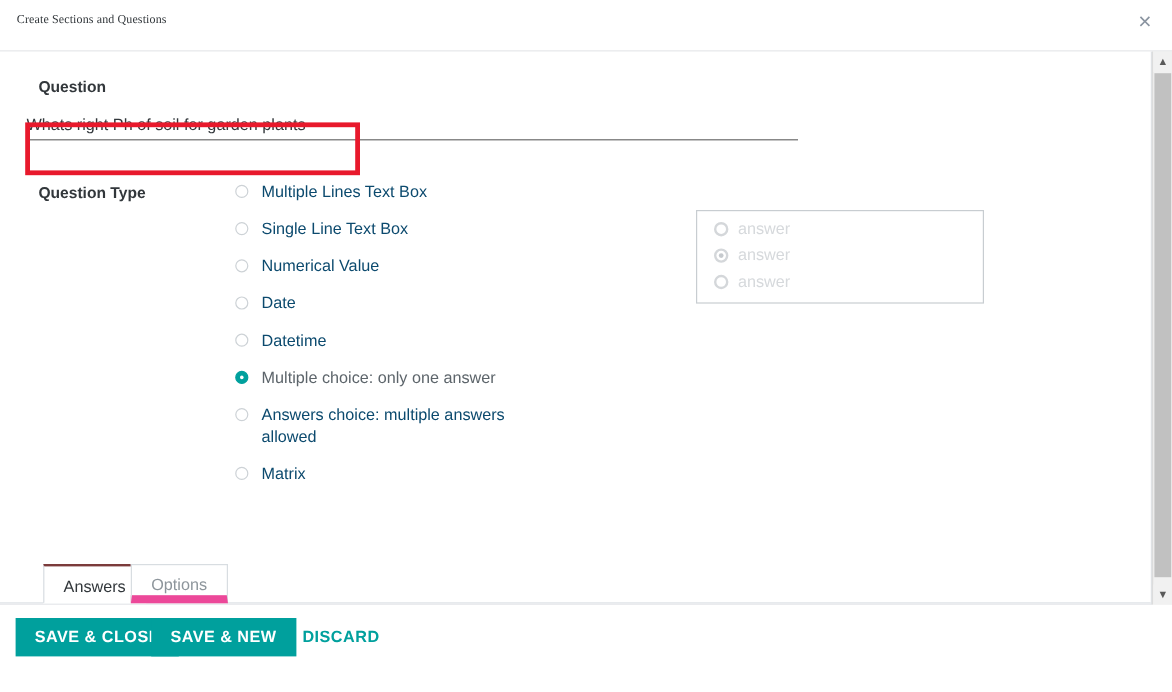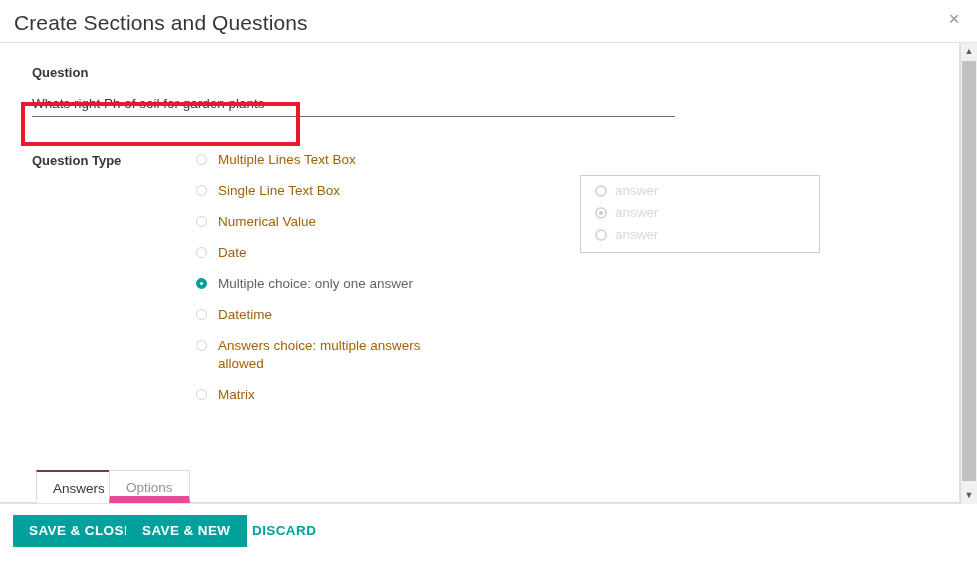--- a/index.html
+++ b/index.html
@@ -29,23 +29,23 @@
     position: relative;
     height: 43px;
     border-bottom: 1px solid #dfe2e5;
     background: #ffffff;
     box-sizing: border-box;
   }
   .modal-title {
     position: absolute;
     left: 14px;
     top: 11px;
-    font-size: 21px;
+    font-size: 10px;
     color: #32373b;
-    font-family: Liberation Sans, sans-serif;
+    font-family: Liberation Serif, serif;
     letter-spacing: 0.1px;
     white-space: nowrap;
   }
   .close-btn {
     position: absolute;
     right: 10px;
     top: 6px;
     width: 26px;
     height: 26px;
     line-height: 26px;
@@ -127,21 +127,21 @@
     position: relative;
     height: 86px;
   }
   .lbl-question {
     position: absolute;
     left: 32px;
     top: 0;
   }
   .q-input-line {
     position: absolute;
-    left: 32px;
+    left: 22px;
     top: 28px;
     width: 643px;
     border-bottom: 1.5px solid #6b6b6b;
     height: 24px;
     box-sizing: border-box;
   }
   .q-input {
     border: none;
     outline: none;
     background: transparent;
@@ -208,21 +208,21 @@
     content: "";
     position: absolute;
     left: 3px;
     top: 3px;
     width: 3px;
     height: 3px;
     border-radius: 50%;
     background: #ffffff;
   }
   .radio-text {
-    color: #a16207;
+    color: #0c4a6e;
     font-size: 13.5px;
   }
   .radio-item.checked .radio-text {
     color: #5d656b;
   }
 
   
   .preview-box {
     position: absolute;
     left: 580px;
@@ -384,27 +384,27 @@
               <span class="radio-text">Single Line Text Box</span>
             </label>
             <label class="radio-item">
               <span class="radio-mark"></span>
               <span class="radio-text">Numerical Value</span>
             </label>
             <label class="radio-item">
               <span class="radio-mark"></span>
               <span class="radio-text">Date</span>
             </label>
+            <label class="radio-item">
+              <span class="radio-mark"></span>
+              <span class="radio-text">Datetime</span>
+            </label>
             <label class="radio-item checked">
               <span class="radio-mark"></span>
               <span class="radio-text">Multiple choice: only one answer</span>
-            </label>
-            <label class="radio-item">
-              <span class="radio-mark"></span>
-              <span class="radio-text">Datetime</span>
             </label>
             <label class="radio-item">
               <span class="radio-mark"></span>
               <span class="radio-text">Answers choice: multiple answers allowed</span>
             </label>
             <label class="radio-item">
               <span class="radio-mark"></span>
               <span class="radio-text">Matrix</span>
             </label>
           </div>

